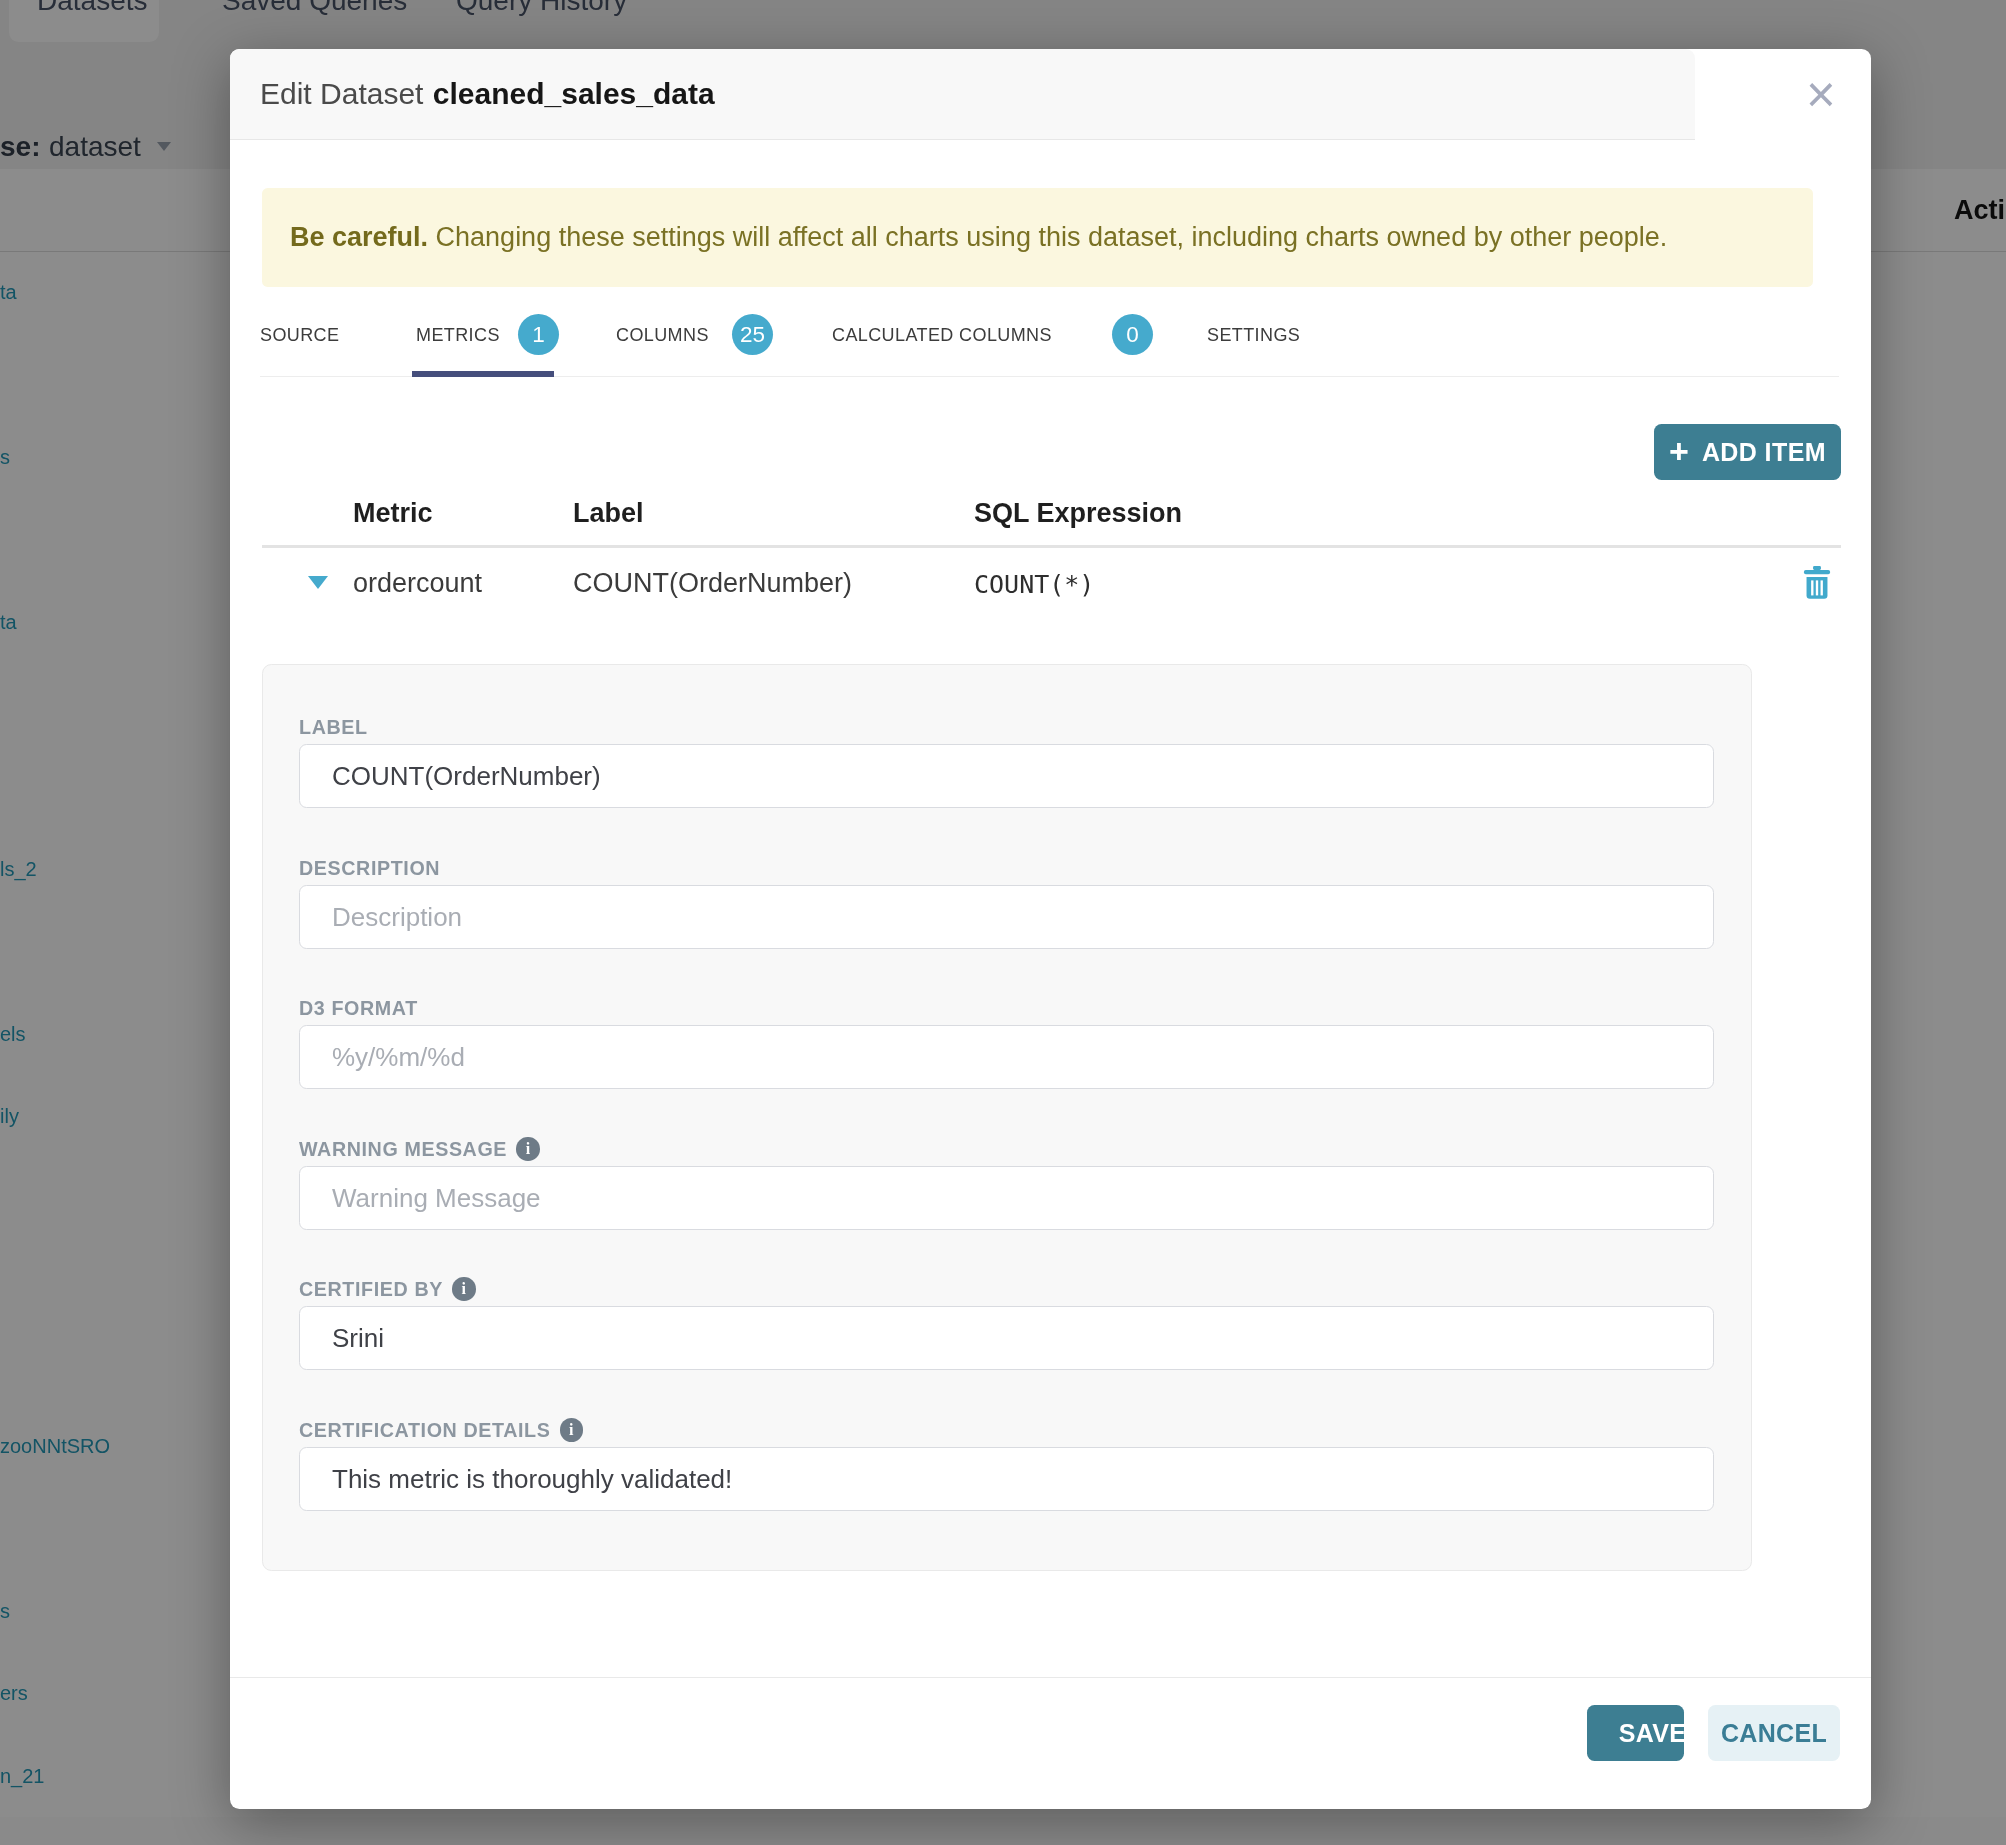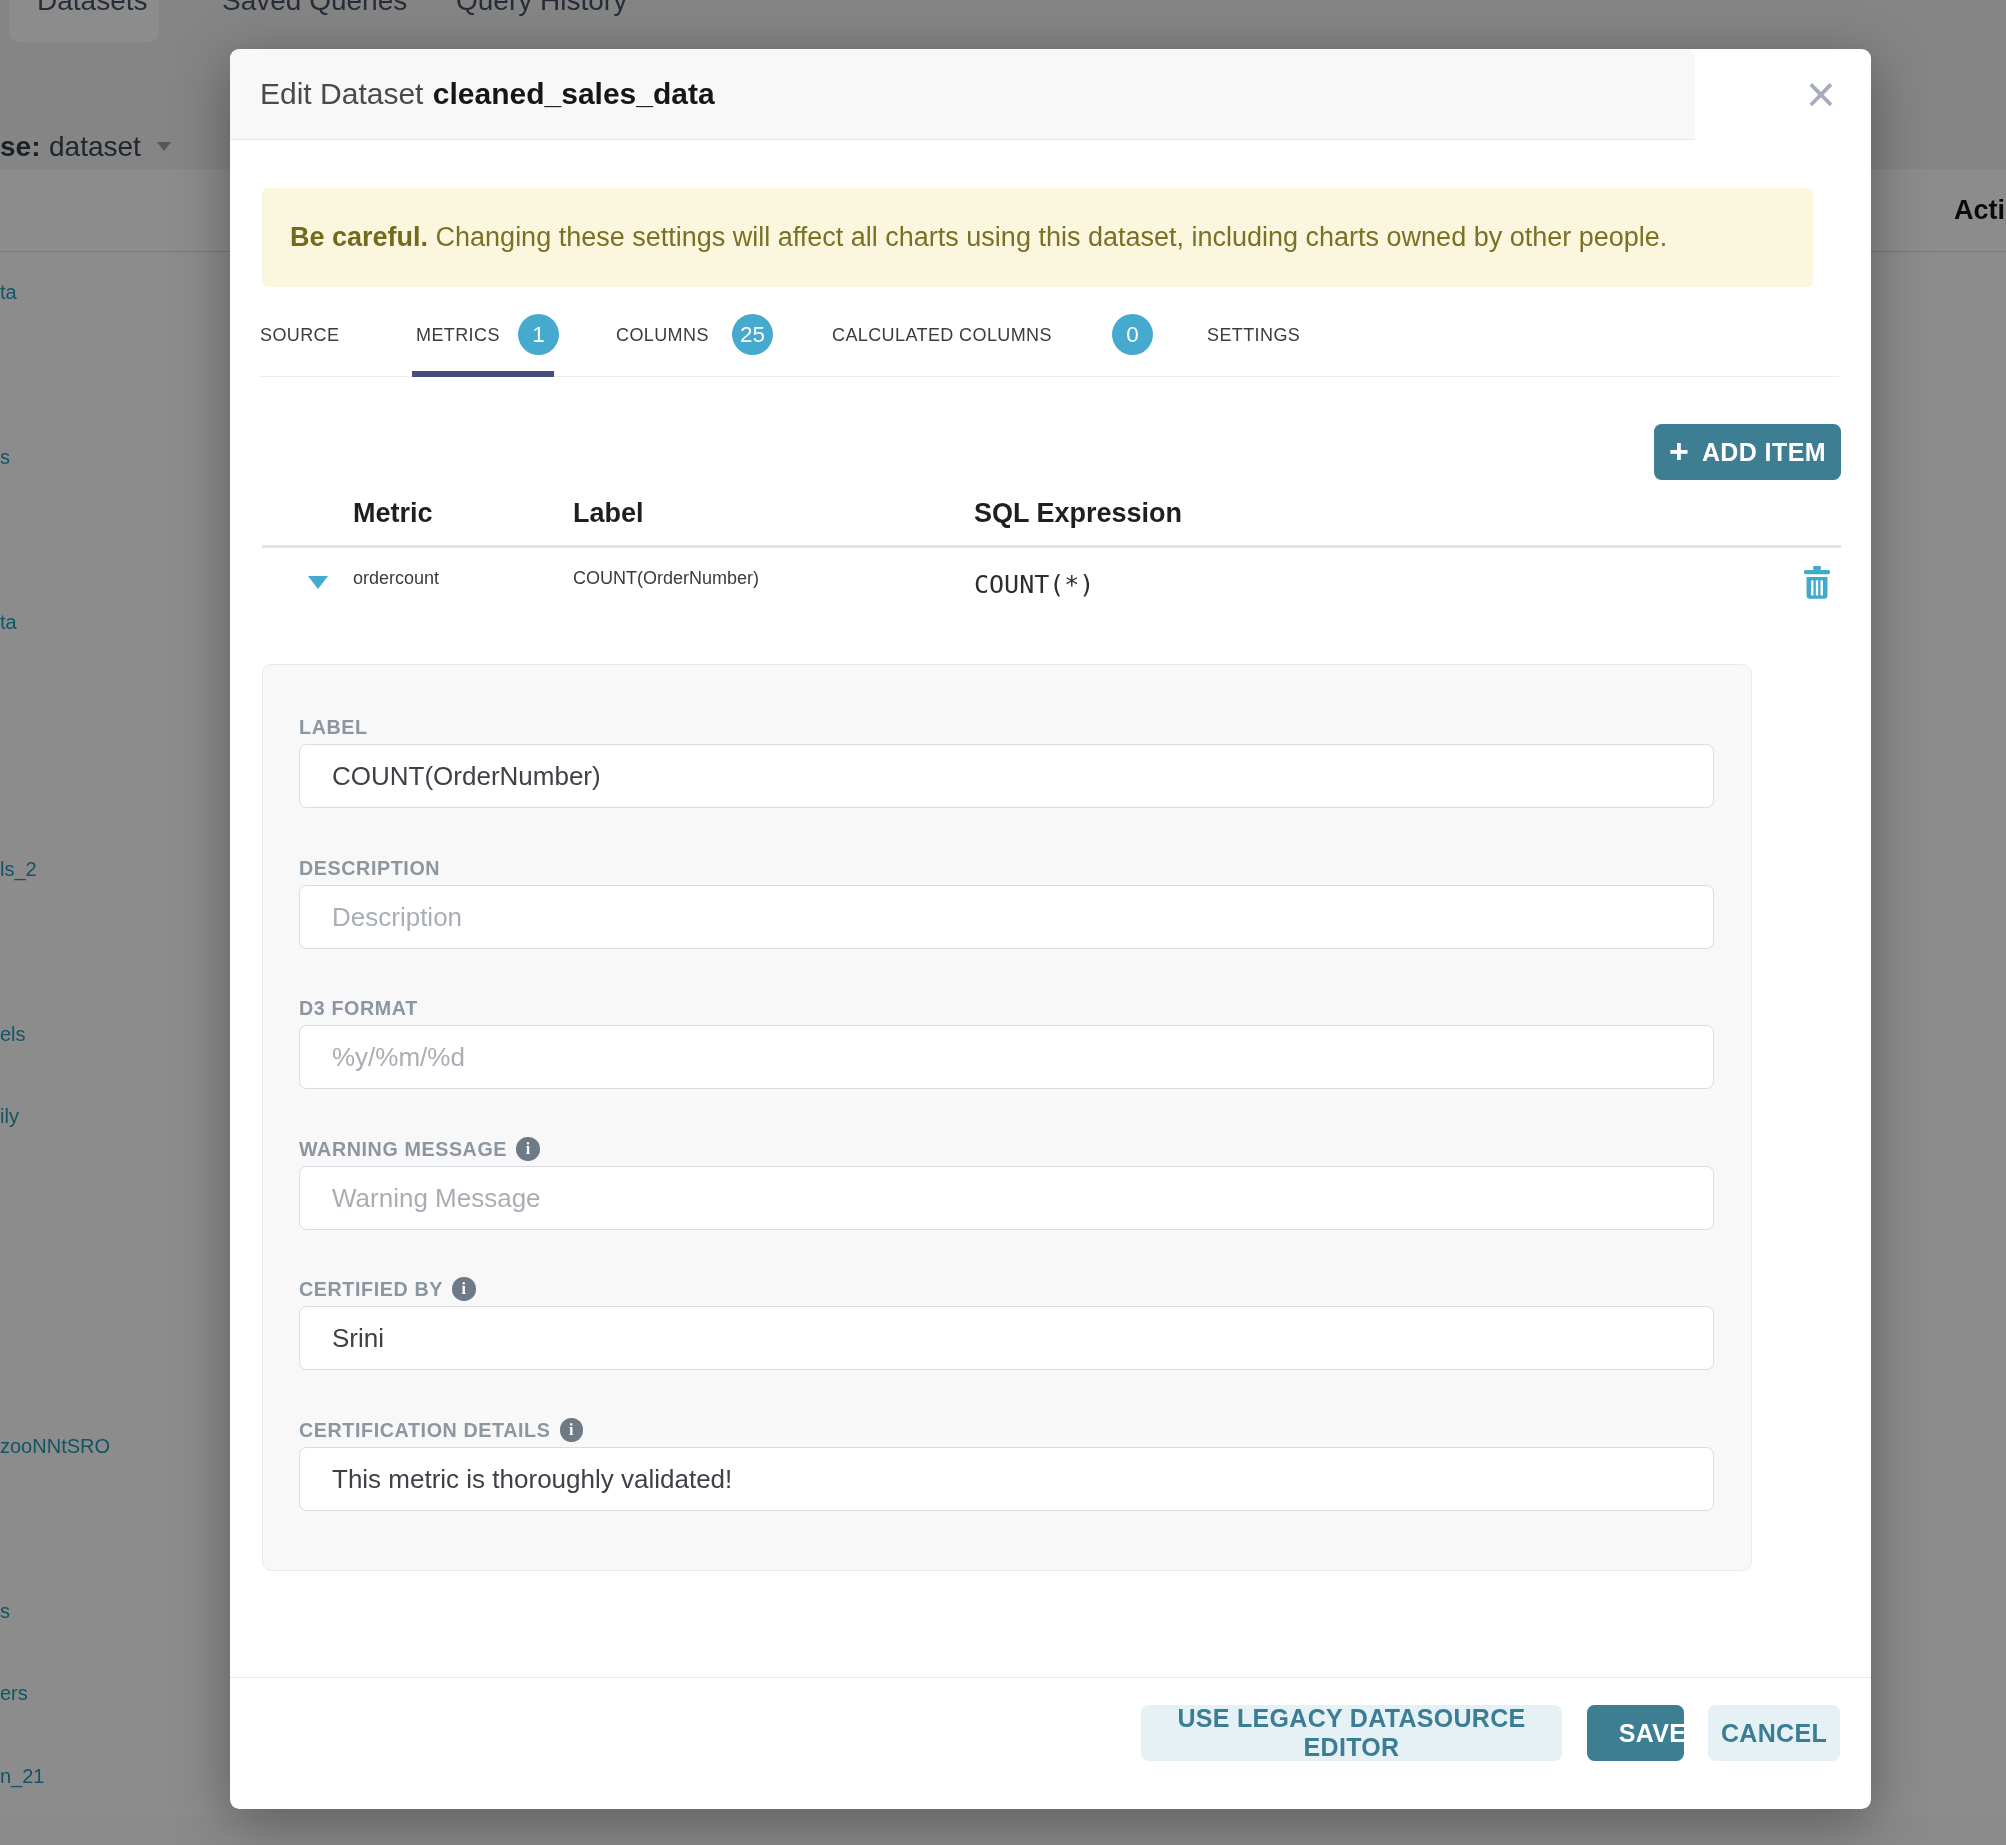--- a/index.html
+++ b/index.html
@@ -43,21 +43,21 @@
     font-size:22.5px;display:flex;align-items:center;justify-content:center;box-sizing:border-box;padding:0 5.6px;}
   .tabs-border{position:absolute;left:30px;top:327px;width:1579px;height:0.9px;background:#ededed;}
   .tab-underline{position:absolute;left:182px;top:322px;width:142px;height:5.6px;background:#454e7c;}
   .add-item{position:absolute;left:1424px;top:375px;width:187px;height:56px;background:#3d7e92;border-radius:7.5px;
     display:flex;align-items:center;justify-content:center;gap:13px;color:#ffffff;cursor:pointer;}
   .add-item .plus{font-size:34px;font-weight:700;line-height:34px;margin-top:-2.8px;}
   .add-item .lbl{font-size:25px;font-weight:700;letter-spacing:0.4px;}
   .col-header{position:absolute;top:449px;font-size:27px;font-weight:700;color:#1f1f1f;white-space:nowrap;}
   .cols-underline{position:absolute;left:32px;top:496px;width:1579px;height:2.8px;background:#e3e3e3;}
   .caret-expand{position:absolute;left:78px;top:527px;width:0;height:0;border-left:10.3px solid transparent;border-right:10.3px solid transparent;border-top:13px solid #45aacd;cursor:pointer;}
-  .row-text{position:absolute;top:519px;font-size:18px;color:#3b3b3b;white-space:nowrap;}
+  .row-text{position:absolute;top:519px;font-size:27px;color:#3b3b3b;white-space:nowrap;}
   .row-mono{position:absolute;top:521px;font-size:25px;color:#2e2e2e;font-family:"DejaVu Sans Mono",monospace;white-space:nowrap;}
   .trash{position:absolute;left:1570px;top:517px;width:34px;height:34px;cursor:pointer;}
   .panel{position:absolute;left:32px;top:615px;width:1490px;height:907px;background:#f8f8f8;
     border:0.9px solid #e9e9e9;border-radius:9.4px;box-sizing:border-box;}
   .field-label{position:absolute;left:69px;height:24px;display:inline-flex;align-items:center;gap:9.4px;
     font-size:19.7px;font-weight:600;letter-spacing:0.6px;color:#8c96a0;white-space:nowrap;}
   .info-icon{width:23.4px;height:23.4px;border-radius:50%;background:#6e7b87;color:#ffffff;display:inline-flex;
     align-items:center;justify-content:center;font-size:16px;font-weight:700;font-family:"Liberation Serif",serif;}
   .field-input{position:absolute;left:69px;width:1415px;height:64px;box-sizing:border-box;background:#ffffff;
     border:0.9px solid #d9dbe0;border-radius:7.5px;padding:0 32px;font-size:26px;color:#3f4147;
@@ -189,17 +189,16 @@
   </span>
   <input class="field-input" style="top: 1257px;" value="Srini">
 
   <span class="field-label" style="top:1369px;">
     <span>CERTIFICATION DETAILS</span>
     <span class="info-icon">i</span>
   </span>
   <input class="field-input" style="top: 1398px;" value="This metric is thoroughly validated!">
 
   <div class="footer-border"></div>
-  <button class="btn btn-light" style="left:911px;width:421px;">USE LEGACY DATASOURCE EDITOR</button>
   <button class="btn btn-solid" style="left:1357px;width:97px;">SAVE</button>
   <button class="btn btn-light" style="left:1478px;width:132px;">CANCEL</button>
 </div>
 
 
 </body></html>

